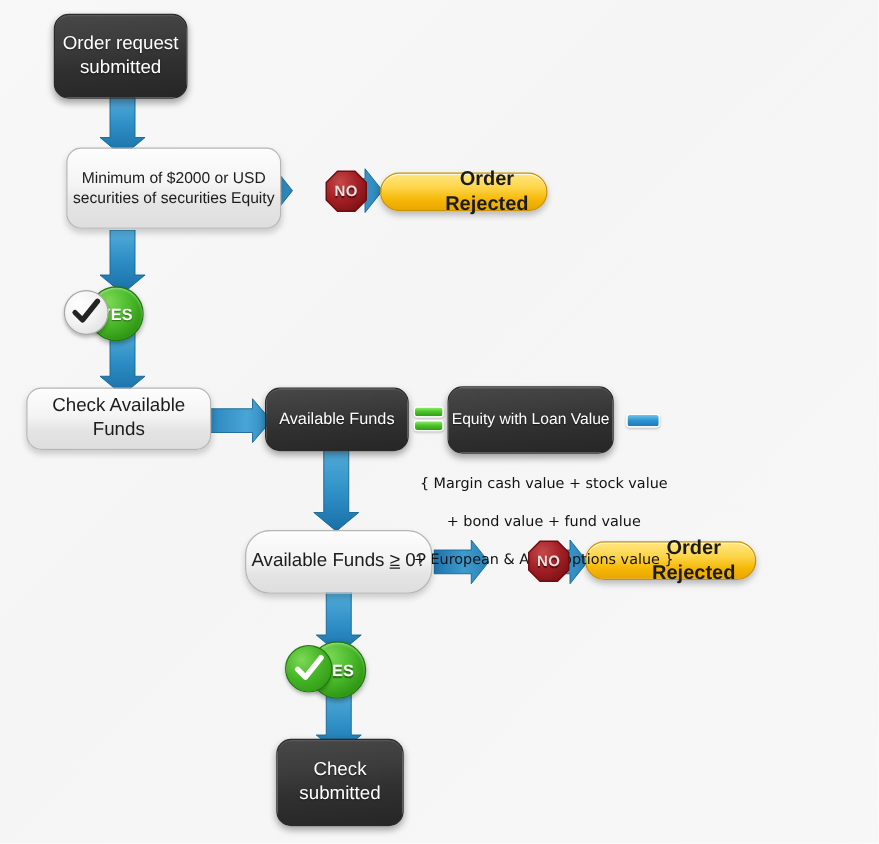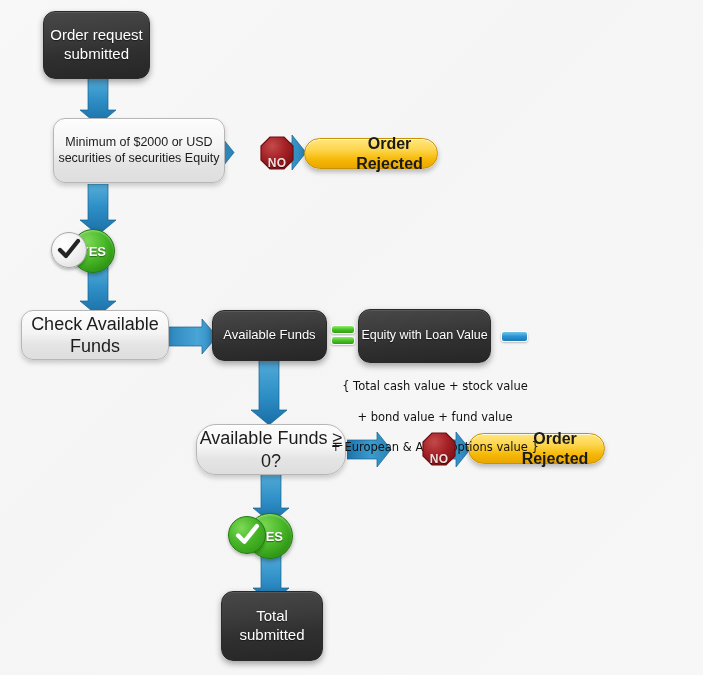--- a/index.html
+++ b/index.html
@@ -38,21 +38,21 @@
     font-size: 15px;
     text-shadow: 0 1px 1px rgba(0,0,0,0.55);
   }
 
   
   .node.light {
     background: linear-gradient(180deg, #fdfdfd 0%, #f4f4f4 45%, #e4e4e4 70%, #dedede 100%);
     color: #1c1c1c;
     border: 1px solid #b6b6b6;
     box-shadow: 0 3px 5px rgba(0,0,0,0.18), inset 0 1px 0 rgba(255,255,255,0.95);
-    font-size: 18px;
+    font-size: 15px;
   }
 
   
   .node.amber {
     background: linear-gradient(180deg, #ffe680 0%, #fdd54a 38%, #f5b705 72%, #e9a601 100%);
     color: #1a1a1a;
     border: 1px solid #c99202;
     border-radius: 16px;
     box-shadow: 0 3px 5px rgba(0,0,0,0.25), inset 0 1px 0 rgba(255,255,255,0.75);
     font-size: 16px;
@@ -70,21 +70,21 @@
   .arrow-right {
     position: absolute;
     z-index: 3;
   }
 
   
   .no-badge {
     position: absolute;
     z-index: 8;
     display: flex;
-    align-items: flex-end;
+    align-items: center;
     justify-content: center;
     padding-left: 32px;
   }
   .no-badge .lbl {
     position: absolute;
     color: #f3dede;
     font-size: 12px;
     font-weight: bold;
     text-shadow: 0 1px 1px rgba(0,0,0,0.6);
     letter-spacing: .3px;
@@ -285,21 +285,21 @@
 
 
   <div class="node dark" style="left:358px; top:309px; width:133px; height:54px; font-size:12.5px;">
     <span>Equity with Loan Value</span>
   </div>
 
   <div class="op-minus" style="left:501px; top:331px; width:25px;"></div>
 
 
   <div class="free-text formula" style="left:318px; top:364px; width:234px;">
-    <div>{ Total cash value + stock value</div>
+    <div>{ Margin cash value + stock value</div>
     <div>+ bond value + fund value</div>
     <div>+ European &amp; Asian options value }</div>
   </div>
 
   <svg class="arrow-down" style="left:249px; top:358px;" width="40" height="68" viewBox="0 0 40 68">
     <defs>
       <linearGradient id="gdown3" x1="0" y1="0" x2="0" y2="1">
         <stop offset="0%" stop-color="#56adda"></stop>
         <stop offset="55%" stop-color="#2e8fc6"></stop>
         <stop offset="100%" stop-color="#1a6ea6"></stop>
@@ -345,18 +345,18 @@
   <div class="yes-badge" style="left:247px; top:513px; width:44px; height:44px;">
     <span>YES</span>
   </div>
 
   <svg class="arrow-down" style="left:251px; top:552px;" width="40" height="52" viewBox="0 0 40 52">
     <path d="M10,0 L30,0 L30,36 L38,36 L20,51 L2,36 L10,36 Z" fill="url(#gdown3)" stroke="#14628f" stroke-width="0.7"></path>
   </svg>
 
   <div class="node dark" style="left:221px; top:591px; width:102px; height:70px;">
     <div>
-      <span>Total</span><br>
+      <span>Check</span><br>
       <span>submitted</span>
     </div>
   </div>
 
 </div>
 
 </body></html>

